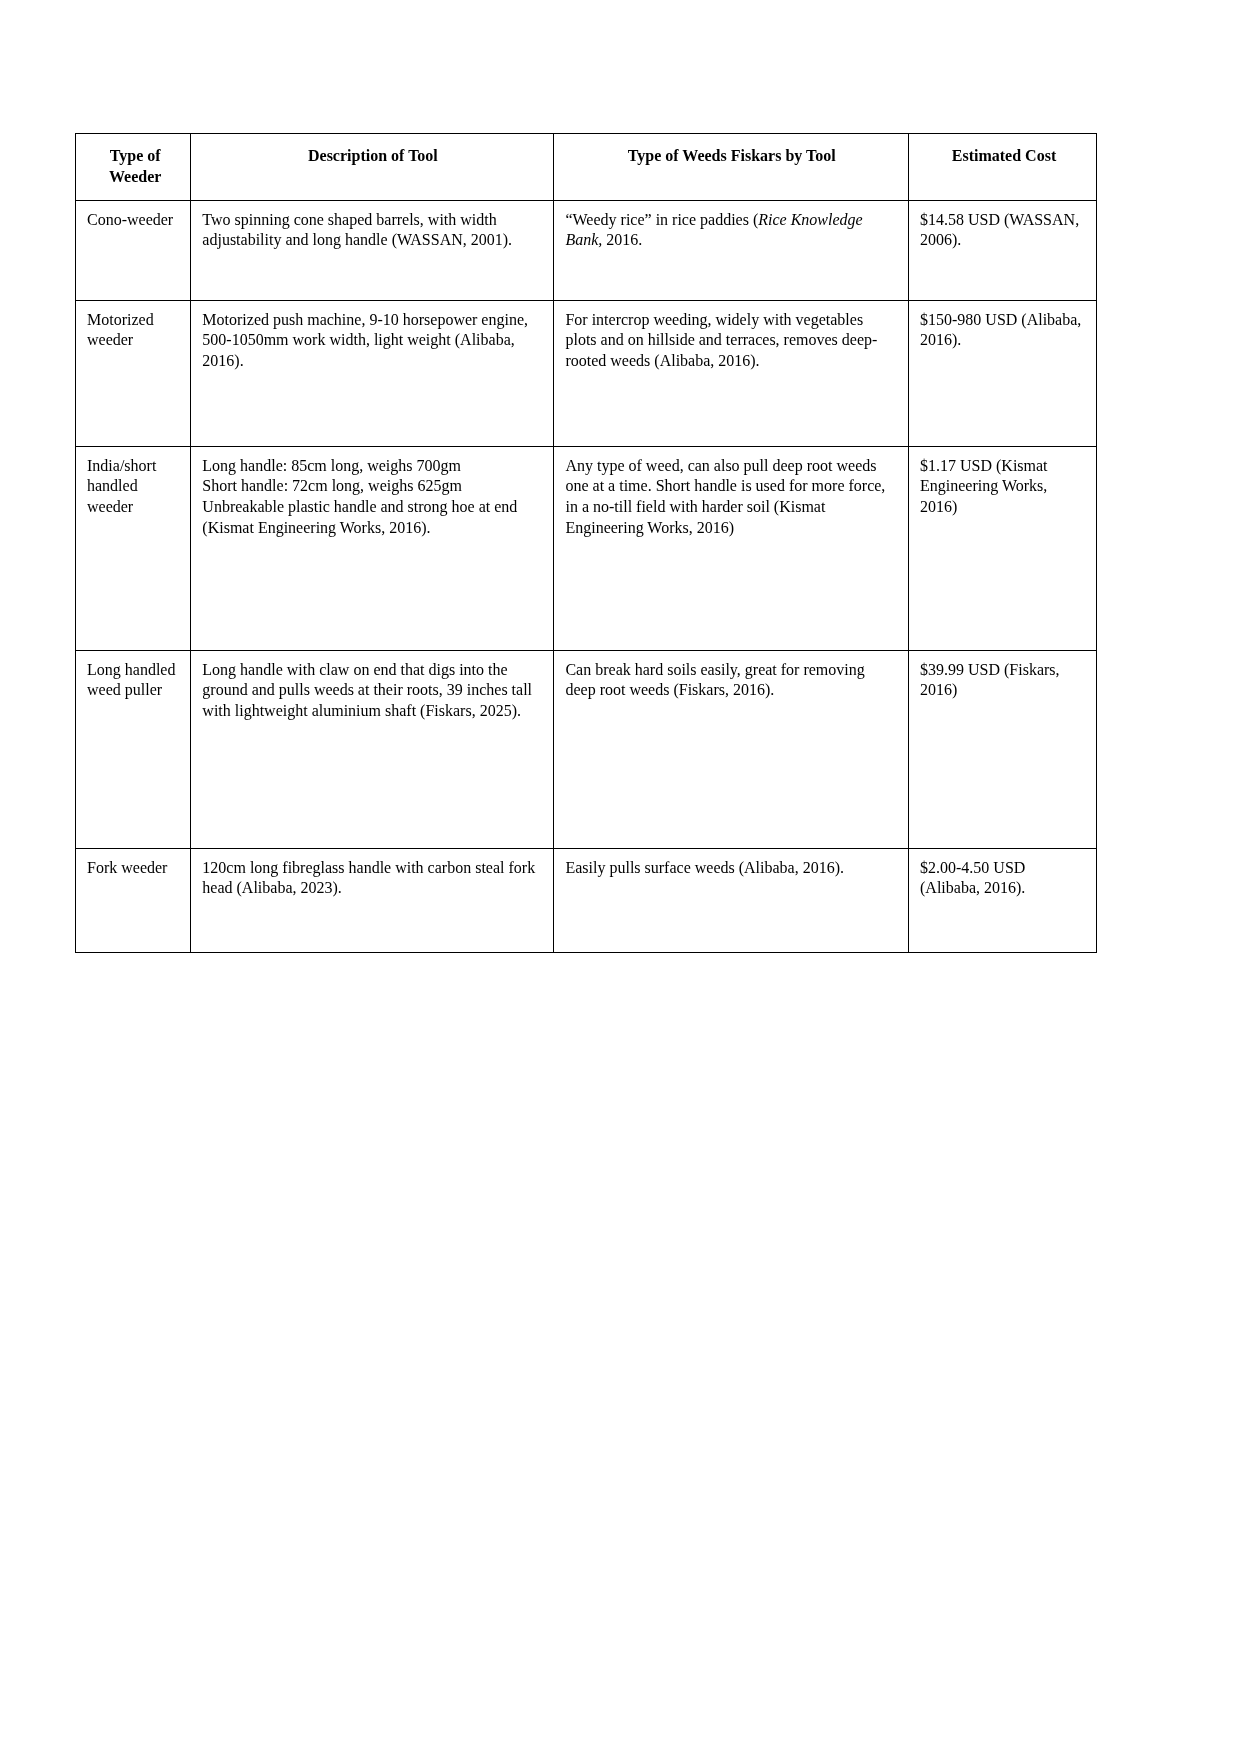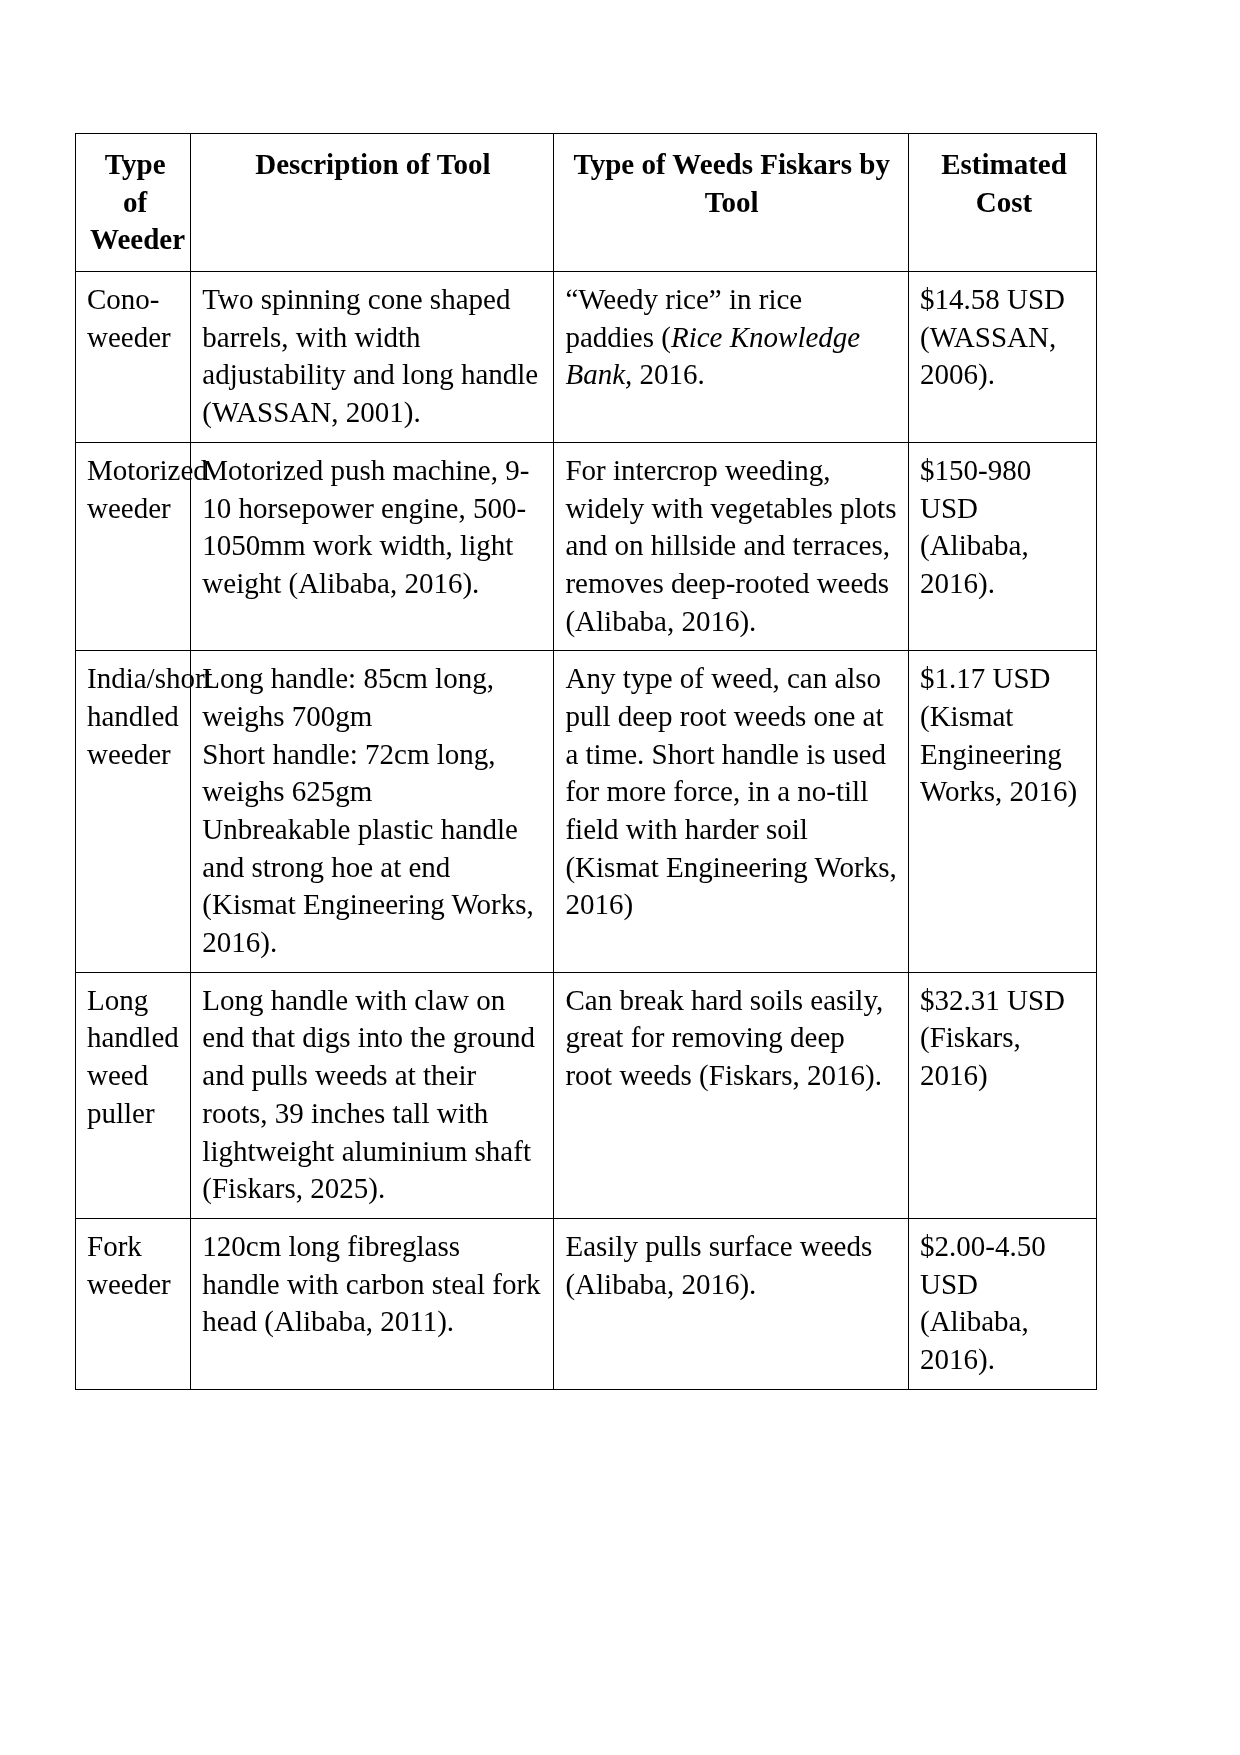--- a/index.html
+++ b/index.html
@@ -30,21 +30,21 @@
   table.weeder-table {
     border-collapse: collapse;
     table-layout: fixed;
     width: 1022px;
   }
   table.weeder-table td,
   table.weeder-table th {
     border: 1.6px solid #000000;
     vertical-align: top;
     padding: 9px 10px 10px 11px;
-    font-size: 29px;
+    font-size: 16px;
     line-height: 1.30;
     font-weight: normal;
     text-align: left;
   }
   table.weeder-table thead th {
     font-weight: bold;
     text-align: center;
     padding-top: 12px;
     padding-bottom: 12px;
   }
@@ -111,26 +111,26 @@
             <span class="cell-line">Unbreakable plastic handle and strong hoe at end (Kismat Engineering Works, 2016).</span>
           </td>
           <td>Any type of weed, can also pull deep root weeds one at a time. Short handle is used for more force, in a no-till field with harder soil (Kismat Engineering Works, 2016)</td>
           <td>$1.17 USD (Kismat Engineering Works, 2016)</td>
         </tr>
 
         <tr data-row="3">
           <td>Long handled weed puller</td>
           <td>Long handle with claw on end that digs into the ground and pulls weeds at their roots, 39 inches tall with lightweight aluminium shaft (Fiskars, 2025).</td>
           <td>Can break hard soils easily, great for removing deep root weeds (Fiskars, 2016).</td>
-          <td>$32.31 USD (Fiskars, 2016)</td>
+          <td>$39.99 USD (Fiskars, 2016)</td>
         </tr>
 
         <tr data-row="4">
           <td>Fork weeder</td>
-          <td>120cm long fibreglass handle with carbon steal fork head (Alibaba, 2011).</td>
+          <td>120cm long fibreglass handle with carbon steal fork head (Alibaba, 2023).</td>
           <td>Easily pulls surface weeds (Alibaba, 2016).</td>
           <td>$2.00-4.50 USD (Alibaba, 2016).</td>
         </tr>
 
 
       </tbody>
     </table>
   </div>
 </div>
 

